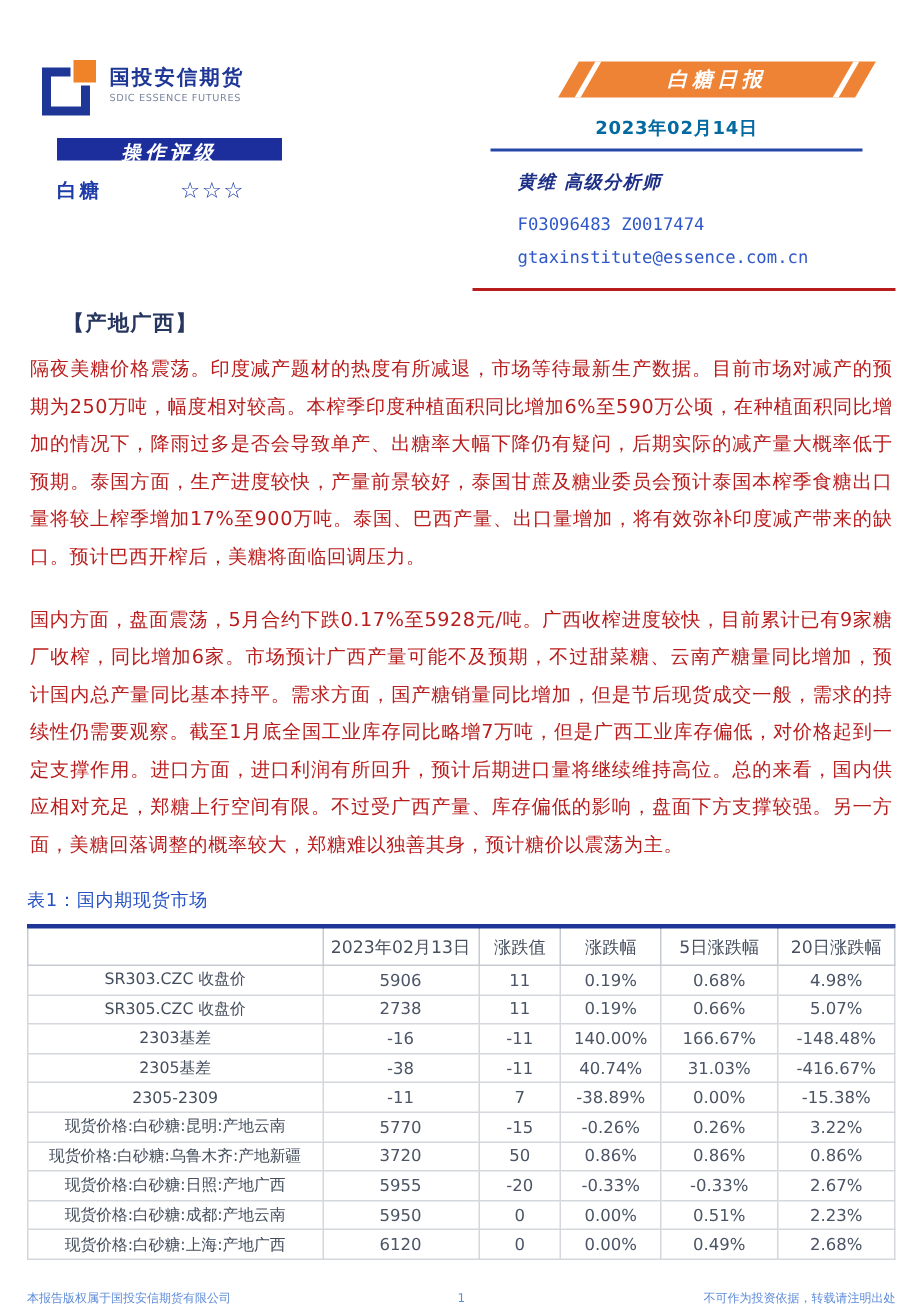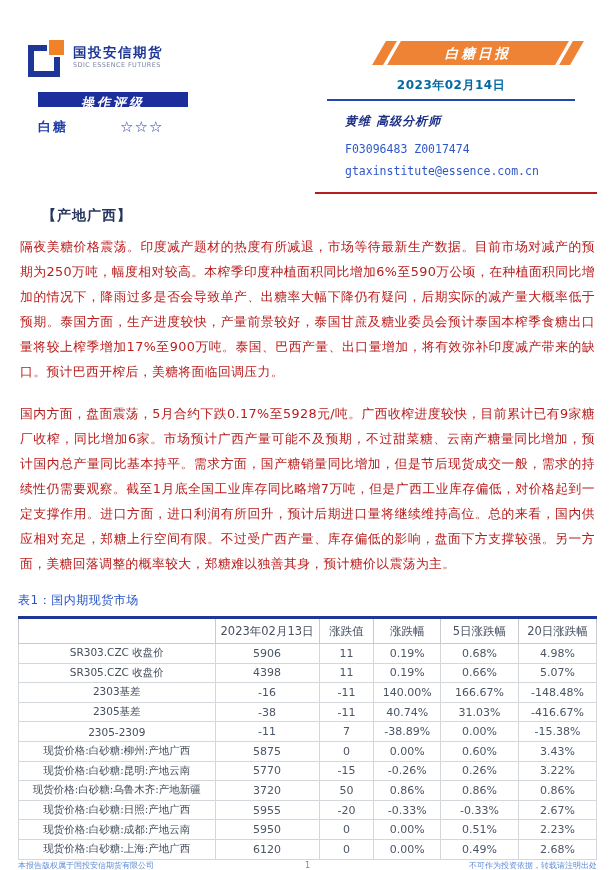--- a/index.html
+++ b/index.html
@@ -160,21 +160,21 @@
         <tr>
           <td class="col-label">SR303.CZC 收盘价</td>
           <td>5906</td>
           <td>11</td>
           <td>0.19%</td>
           <td>0.68%</td>
           <td>4.98%</td>
         </tr>
         <tr>
           <td class="col-label">SR305.CZC 收盘价</td>
-          <td>4398</td>
+          <td>2738</td>
           <td>11</td>
           <td>0.19%</td>
           <td>0.66%</td>
           <td>5.07%</td>
         </tr>
         <tr>
           <td class="col-label">2303基差</td>
           <td>-16</td>
           <td>-11</td>
           <td>140.00%</td>
@@ -191,28 +191,20 @@
         </tr>
         <tr>
           <td class="col-label">2305-2309</td>
           <td>-11</td>
           <td>7</td>
           <td>-38.89%</td>
           <td>0.00%</td>
           <td>-15.38%</td>
         </tr>
         <tr>
-          <td class="col-label">现货价格:白砂糖:柳州:产地广西</td>
-          <td>5875</td>
-          <td>0</td>
-          <td>0.00%</td>
-          <td>0.60%</td>
-          <td>3.43%</td>
-        </tr>
-        <tr>
           <td class="col-label">现货价格:白砂糖:昆明:产地云南</td>
           <td>5770</td>
           <td>-15</td>
           <td>-0.26%</td>
           <td>0.26%</td>
           <td>3.22%</td>
         </tr>
         <tr>
           <td class="col-label">现货价格:白砂糖:乌鲁木齐:产地新疆</td>
           <td>3720</td>

